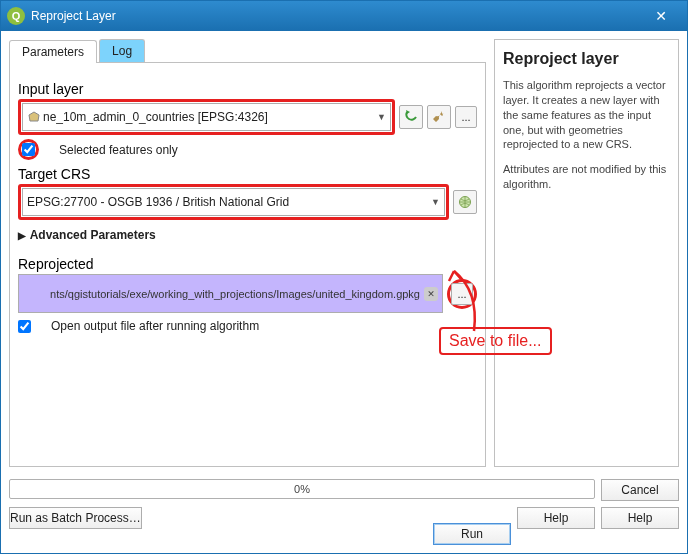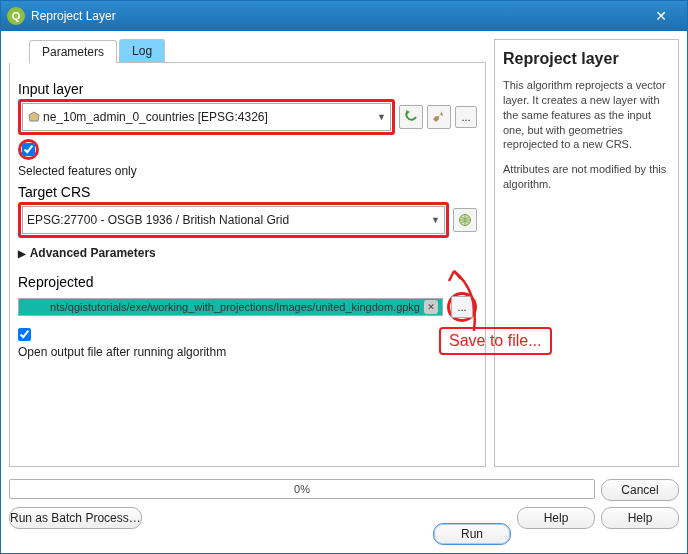--- a/index.html
+++ b/index.html
@@ -5,49 +5,49 @@
   * { box-sizing: border-box; }
   html, body { margin: 0; padding: 0; font-family: "Segoe UI", Tahoma, sans-serif; font-size: 12px; color: #222; background: #fff; }
   .window { width: 688px; height: 554px; background: #fff; border: 1px solid #1a6fb0; display: flex; flex-direction: column; }
   .titlebar { height: 30px; background: linear-gradient(#2e8bcf, #1a6fb0); display: flex; align-items: center; color: #fff; padding: 0 6px; }
   .titlebar .ticon { width: 18px; height: 18px; border-radius: 50%; background: #8fbf3f; margin-right: 6px; display: flex; align-items: center; justify-content: center; font-size: 11px; font-weight: bold; color: #fff; }
   .titlebar .title { flex: 1; font-size: 12px; }
   .titlebar .close { width: 40px; text-align: center; font-size: 14px; }
   .body { flex: 1; display: flex; padding: 8px; gap: 8px; overflow: hidden; }
   .left { flex: 1; display: flex; flex-direction: column; }
   .right { width: 185px; border: 1px solid #c0c0c0; padding: 8px; background: #fff; }
-  .tabs { display: flex; border-bottom: 1px solid #c0c0c0; margin-left: 20px; }
+  .tabs { display: flex; border-bottom: 1px solid #c0c0c0; }
   .tab { padding: 4px 12px; border: 1px solid #c0c0c0; border-bottom: none; background: #7dd3fc; border-radius: 3px 3px 0 0; margin-right: 2px; }
   .tab.active { background: #fff; position: relative; top: 1px; }
   .pane { flex: 1; border: 1px solid #c0c0c0; border-top: none; padding: 6px 8px 8px 8px; display: flex; flex-direction: column; }
   .label { font-size: 14px; margin: 12px 0 2px 0; color: #000; }
   .row { display: flex; align-items: center; gap: 4px; }
   .combo { flex: 1; border: 1px solid #adadad; height: 28px; display: flex; align-items: center; padding: 0 4px; background: #fff; position: relative; }
   .combo .arrow { margin-left: auto; font-size: 9px; color: #555; }
   .polyicon { width: 14px; height: 14px; display: inline-block; margin-right: 2px; }
   .polyicon svg { display: block; }
   .iconbtn { width: 24px; height: 24px; border: 1px solid #adadad; background: #f5f5f5; display: flex; align-items: center; justify-content: center; font-size: 13px; border-radius: 2px; }
   .hl1 { border: 3px solid #e62020; border-radius: 3px; }
   .hlpad { padding: 1px; }
-  .checkrow { display: flex; align-items: flex-start; gap: 4px; margin-top: 4px; flex-direction: column; }
+  .checkrow { display: flex; align-items: center; gap: 20px; margin-top: 4px; }
   .checkrow input { margin: 0; }
   .circle-hl { border: 3px solid #e62020; border-radius: 50%; padding: 1px; }
   .advanced { margin: 8px 0 2px 0; font-weight: bold; display: flex; align-items: center; gap: 4px; }
   .advanced .tri { font-size: 10px; }
-  .pathbox { flex: 1; border: 1px solid #adadad; height: 18px; display: flex; align-items: center; background: #14b8a6; overflow: hidden; position: relative; }
+  .pathbox { flex: 1; border: 1px solid #adadad; height: 39px; display: flex; align-items: center; background: #c4b5fd; overflow: hidden; position: relative; }
   .pathbox .txt { white-space: nowrap; font-size: 11px; color: #333; position: absolute; right: 22px; }
   .pathbox .clr { position: absolute; right: 4px; width: 14px; height: 14px; background: #ccc; border-radius: 3px; display: flex; align-items: center; justify-content: center; font-size: 9px; color: #444; }
   .callout { position: absolute; left: 430px; top: 288px; pointer-events: none; }
   .callout-arrow { stroke: #e62020; stroke-width: 2.5; fill: none; }
   .callout-box { border: 2px solid #e62020; border-radius: 4px; color: #e62020; font-size: 16px; padding: 3px 8px; background: rgba(255,255,255,0); width: max-content; }
   .right h2 { font-size: 16px; margin: 2px 0 10px 0; font-weight: 600; }
   .right p { font-size: 11px; color: #444; margin: 0 0 10px 0; line-height: 1.35; }
   .footer { padding: 4px 8px 8px 8px; }
   .progress { border: 1px solid #b0b0b0; height: 20px; display: flex; align-items: center; justify-content: center; font-size: 11px; color: #444; border-radius: 2px; flex: 1; }
-  .btn { min-width: 78px; height: 22px; border: 1px solid #adadad; background: linear-gradient(#fdfdfd,#eee); border-radius: 10px; display: inline-flex; align-items: center; justify-content: center; font-size: 12px; }
+  .btn { min-width: 78px; height: 22px; border: 1px solid #adadad; background: linear-gradient(#fdfdfd,#eee); border-radius: 0; display: inline-flex; align-items: center; justify-content: center; font-size: 12px; }
   .btn.default { border-color: #4a90d9; box-shadow: 0 0 0 1px #a7cef0 inset; margin-top: 16px; }
   .footer-row { display: flex; gap: 6px; }
   .left-rel { position: relative; }
   .ellipsis-wrap { display: inline-flex; }
   .dotsbtn { width: 22px; height: 22px; border: 1px solid #adadad; background: #f5f5f5; display: flex; align-items: center; justify-content: center; font-size: 11px; border-radius: 2px; }
 </style>
 </head>
 <body>
 
 <div class="window">

